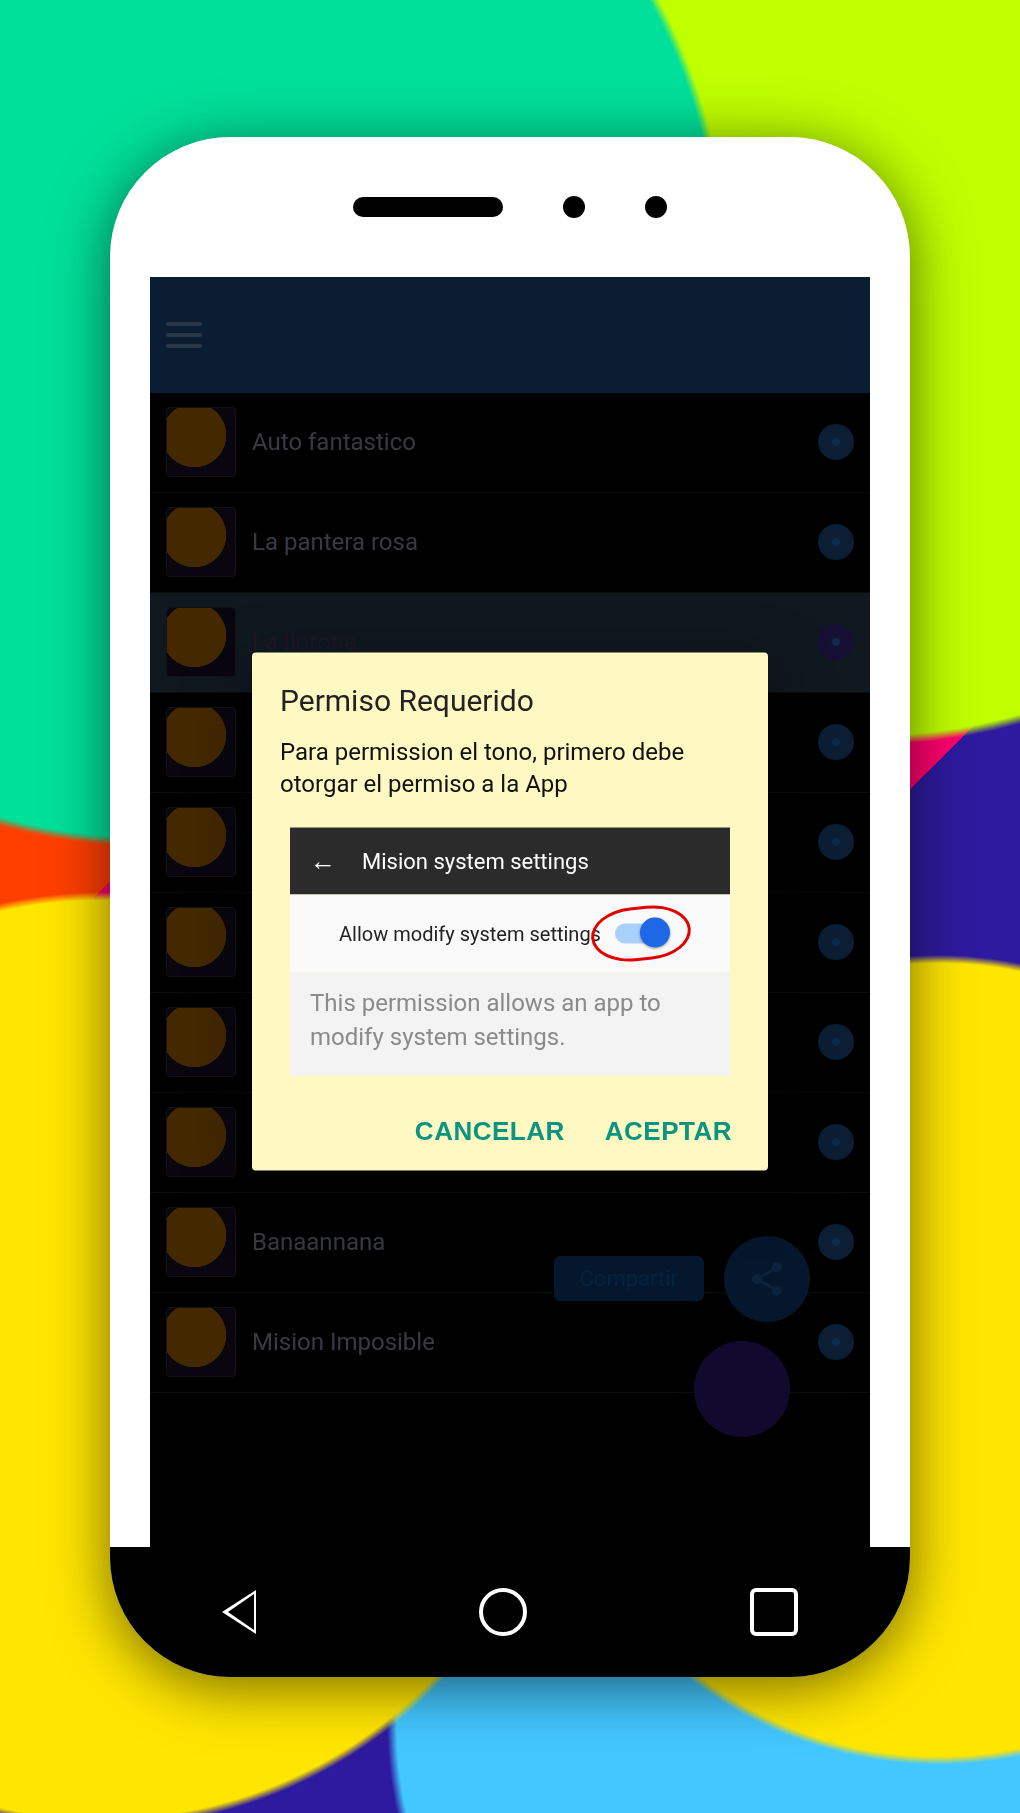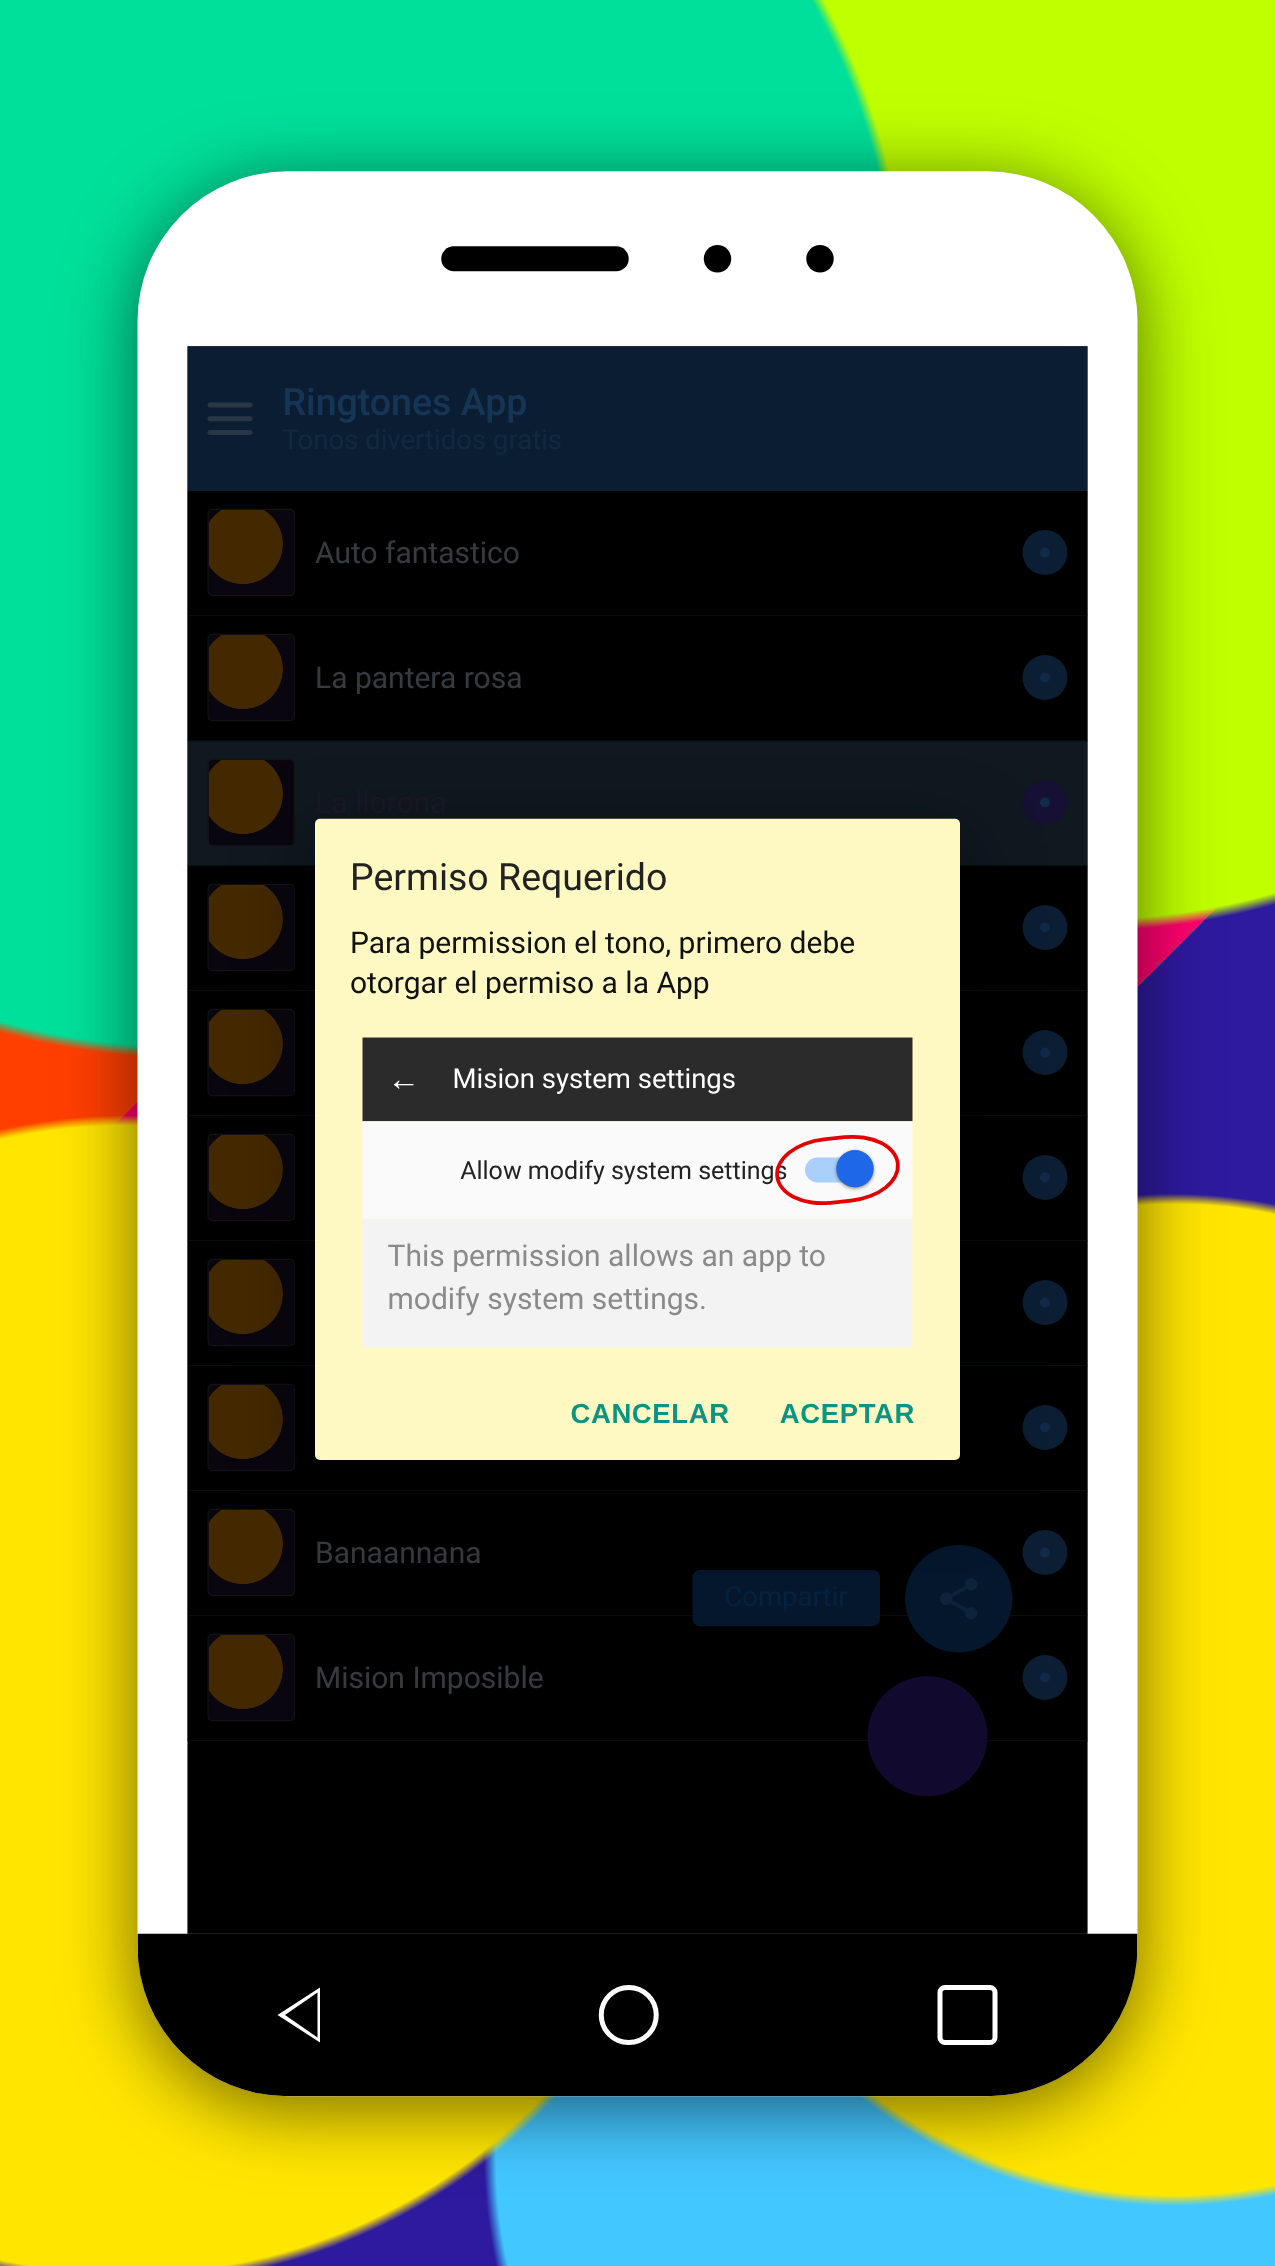--- a/index.html
+++ b/index.html
@@ -116,40 +116,40 @@
   display:flex; align-items:center; gap:20px;
   padding:16px 20px; font-size:22px; font-weight:500;
 }
 .sp-icon {
   width:46px; height:46px; background:#1e88ff; border-radius:50%;
   display:flex; align-items:center; justify-content:center;
 }
 .sp-icon svg { width:28px; height:28px; fill:#fff; }
 .sp-row {
   background:#fafafa;
-  display:flex; align-items:center; justify-content:flex-end;
+  display:flex; align-items:center; justify-content:center;
   padding:18px 20px;
   font-size:20px; color:#222;
 }
 .sp-toggle-wrap { position:relative; width:80px; height:42px; display:flex; align-items:center; justify-content:center; }
 .red-circle { position:absolute; inset:-6px -10px; border:3px solid #e20000; border-radius:50%/60%; transform:rotate(-6deg); }
 .toggle {
   width:52px; height:20px; background:#a9cffb; border-radius:20px; position:relative;
 }
 .toggle::after { content:""; position:absolute; right:-3px; top:-6px; width:30px; height:30px; background:#1e67e6; border-radius:50%; box-shadow:0 1px 3px rgba(0,0,0,.4); }
 .sp-desc {
   background:#f3f3f3; color:#8a8a8a; font-size:24px;
   padding:14px 20px 22px; line-height:1.4;
 }
 .dlg-actions {
   display:flex; justify-content:flex-end; gap:40px;
   padding:10px 8px 6px;
 }
 .dlg-btn {
-  color:#0a9481; font-size:22px; font-weight:600;
+  color:#0a9481; font-size:26px; font-weight:600;
   background:none; border:none; cursor:pointer;
   letter-spacing:.5px;
 }
 </style>
 </head>
 <body>
 
 <div class="wallpaper"></div>
 
 <div class="phone">
@@ -159,24 +159,20 @@
     <div class="sensor"></div>
   </div>
 
   <div class="screen">
 
     <div class="app-bar">
       <div class="hamburger">
         <span></span>
           <span></span>
           <span></span>
-      </div>
-      <div class="app-titles">
-        <div class="app-title">Ringtones App</div>
-        <div class="app-subtitle">Tonos divertidos gratis</div>
       </div>
     </div>
 
     <div class="list">
       <div class="row">
         <div class="thumb"></div>
         <div class="row-title">Auto fantastico</div>
         <div class="dot-btn"></div>
       </div>
       <div class="row">

